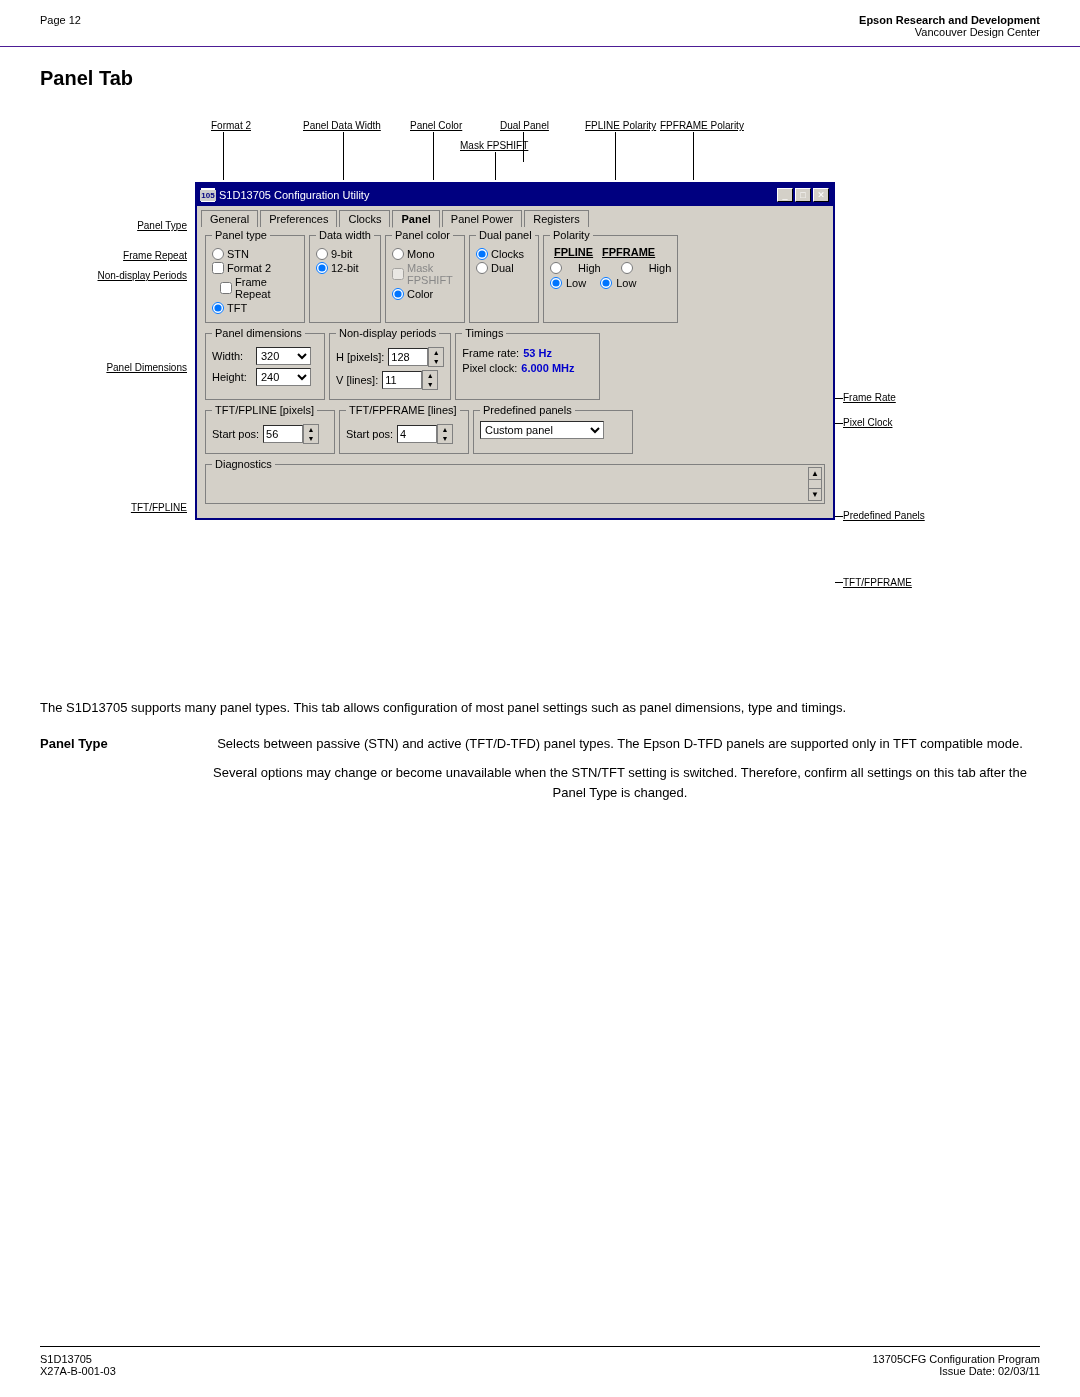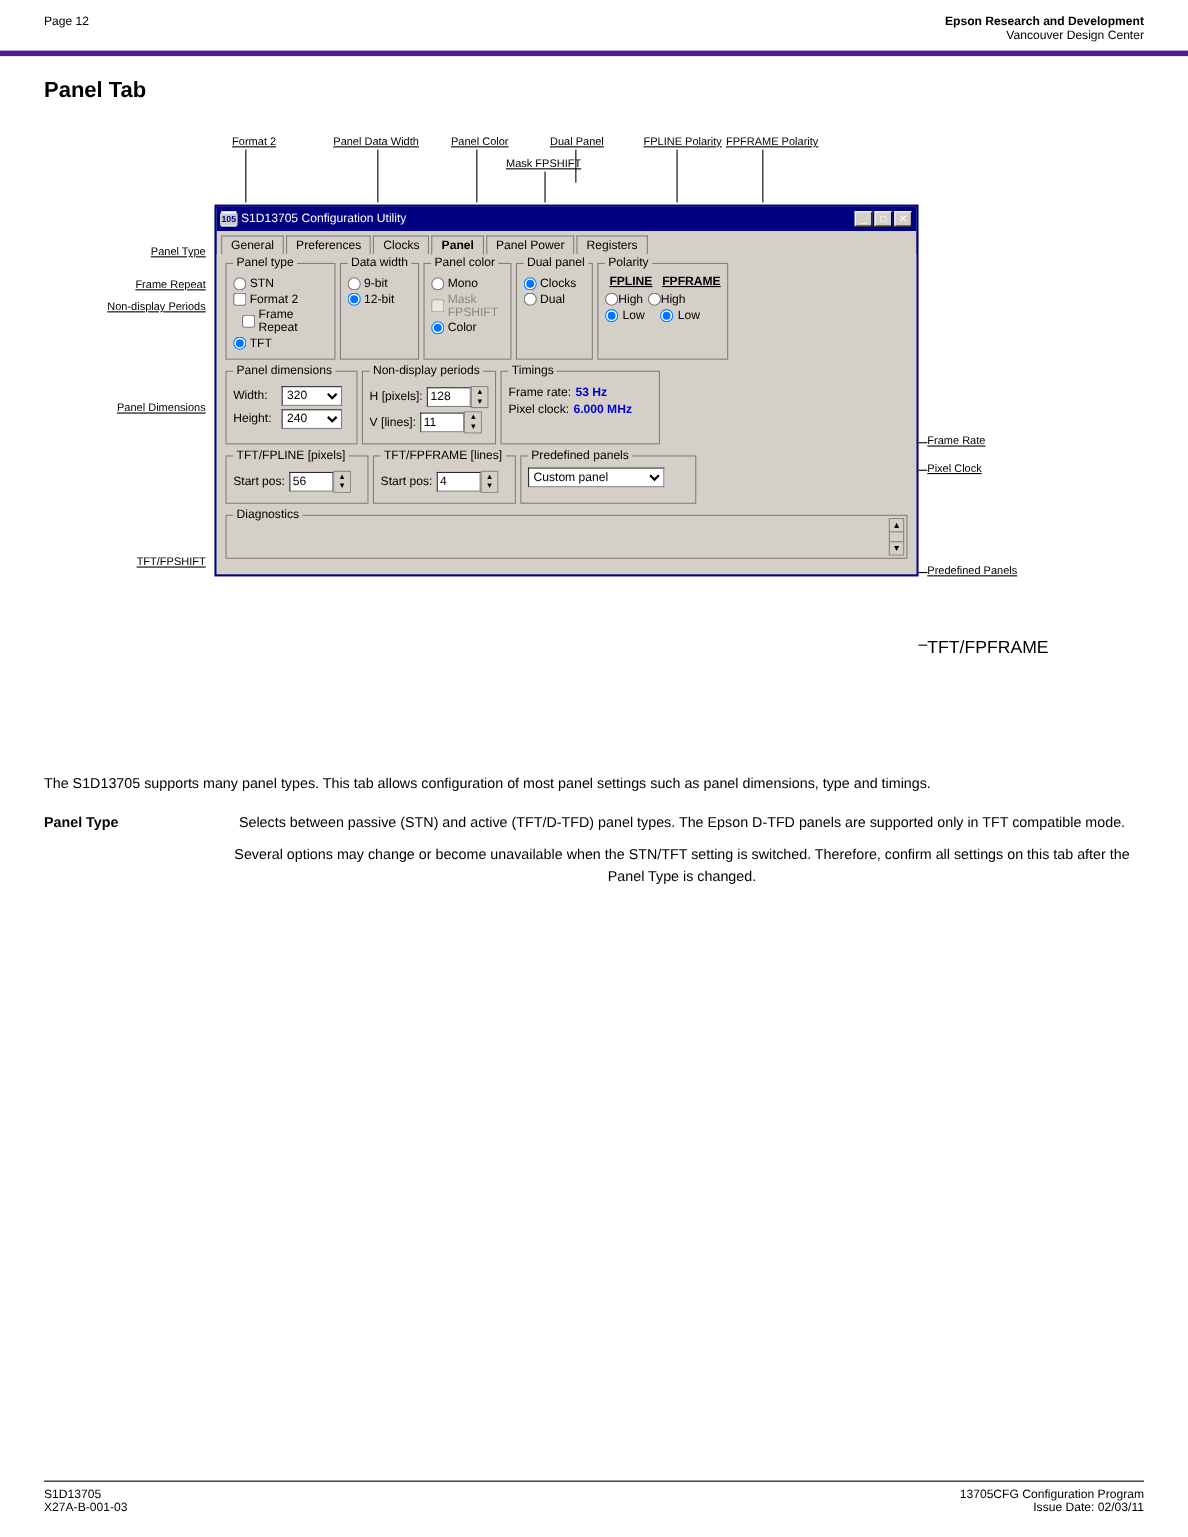--- a/index.html
+++ b/index.html
@@ -12,21 +12,21 @@
       min-height: 1397px;
       position: relative;
     }
 
     
     .page-header {
       display: flex;
       justify-content: space-between;
       align-items: flex-start;
       padding: 14px 40px 8px 40px;
-      border-bottom: 5px solid #4c1d95;
+      border-bottom: 1px solid #4c1d95;
     }
     .page-header-left { font-size: 11px; }
     .page-header-right { text-align: right; font-size: 11px; }
     .page-header-right .company { font-weight: bold; }
 
     
     .page-footer {
       position: absolute;
       bottom: 20px;
       left: 40px;
@@ -301,21 +301,21 @@
       <div style="position:absolute; left:498px; top:22px; width:1px; height:48px; border-left:1px solid #000;"></div>
     </div>
 
     <div style="display:flex; align-items:flex-start;">
 
       <div style="width:155px; position:relative;">
         <div style="position:absolute; top:38px; right:8px; font-size:10px; text-align:right; text-decoration:underline; width:140px;">Panel Type</div>
         <div style="position:absolute; top:68px; right:8px; font-size:10px; text-align:right; text-decoration:underline; width:140px;">Frame Repeat</div>
         <div style="position:absolute; top:88px; right:8px; font-size:10px; text-align:right; text-decoration:underline; width:140px;">Non-display Periods</div>
         <div style="position:absolute; top:180px; right:8px; font-size:10px; text-align:right; text-decoration:underline; width:140px;">Panel Dimensions</div>
-        <div style="position:absolute; top:320px; right:8px; font-size:10px; text-align:right; text-decoration:underline; width:140px;">TFT/FPSHIFT</div>
+        <div style="position:absolute; top:320px; right:8px; font-size:10px; text-align:right; text-decoration:underline; width:140px;">TFT/FPLINE</div>
       </div>
 
       <div class="win-dialog">
 
         <div class="win-titlebar">
           <div class="win-titlebar-left">
             <div class="win-title-icon">
               <span style="font-size:8px; font-weight:bold; color:#000080; background:#ccc; padding:1px;">105</span>
             </div>
             <span>S1D13705 Configuration Utility</span>
@@ -400,21 +400,21 @@
                 <label>Dual</label>
               </div>
             </div>
 
             <div class="groupbox polarity-group" style="padding-top:10px;">
               <span class="groupbox-title">Polarity</span>
               <div style="display:flex; gap:4px; font-size:11px; font-weight:bold; text-decoration:underline; margin-bottom:4px;">
                 <span style="margin-left:4px; min-width:44px;">FPLINE</span>
                 <span>FPFRAME</span>
               </div>
-              <div style="display:flex; align-items:flex-start; gap:0; margin-bottom:3px;">
+              <div style="display:flex; align-items:flex-start; gap:16px; margin-bottom:3px;">
                 <input type="radio" name="fpline_pol" style="">
                 <label>High</label>
                 <input type="radio" name="fpframe_pol" style="margin-left: 4px;">
                 <label>High</label>
               </div>
               <div style="display:flex; align-items:center; gap:4px;">
                 <input type="radio" name="fpline_pol" checked="" style="">
                 <label>Low</label>
                 <input type="radio" name="fpframe_pol" checked="" style="margin-left: 10px;">
                 <label>Low</label>
@@ -529,21 +529,21 @@
 
         </div>
       </div>
 
       <div style="width:130px; position:relative; min-height:500px;">
         <div style="position:absolute; top:210px; left:8px; font-size:10px; text-decoration:underline;">Frame Rate</div>
         <div style="position:absolute; top:235px; left:8px; font-size:10px; text-decoration:underline;">Pixel Clock</div>
         <div style="position:absolute; top:328px; left:8px; font-size:10px; text-decoration:underline; width:90px; line-height:1.2;">
           <span>Predefined Panels</span>
         </div>
-        <div style="position:absolute; top:395px; left:8px; font-size:16px; ">TFT/FPFRAME</div>
+        <div style="position:absolute; top:395px; left:8px; font-size:10px; text-decoration:underline;">TFT/FPFRAME</div>
 
         <div style="position:absolute; top:216px; left:0; width:8px; height:1px; border-top:1px solid #000;"></div>
         <div style="position:absolute; top:241px; left:0; width:8px; height:1px; border-top:1px solid #000;"></div>
         <div style="position:absolute; top:334px; left:0; width:8px; height:1px; border-top:1px solid #000;"></div>
         <div style="position:absolute; top:400px; left:0; width:8px; height:1px; border-top:1px solid #000;"></div>
       </div>
 
     </div>
   </div>
 

